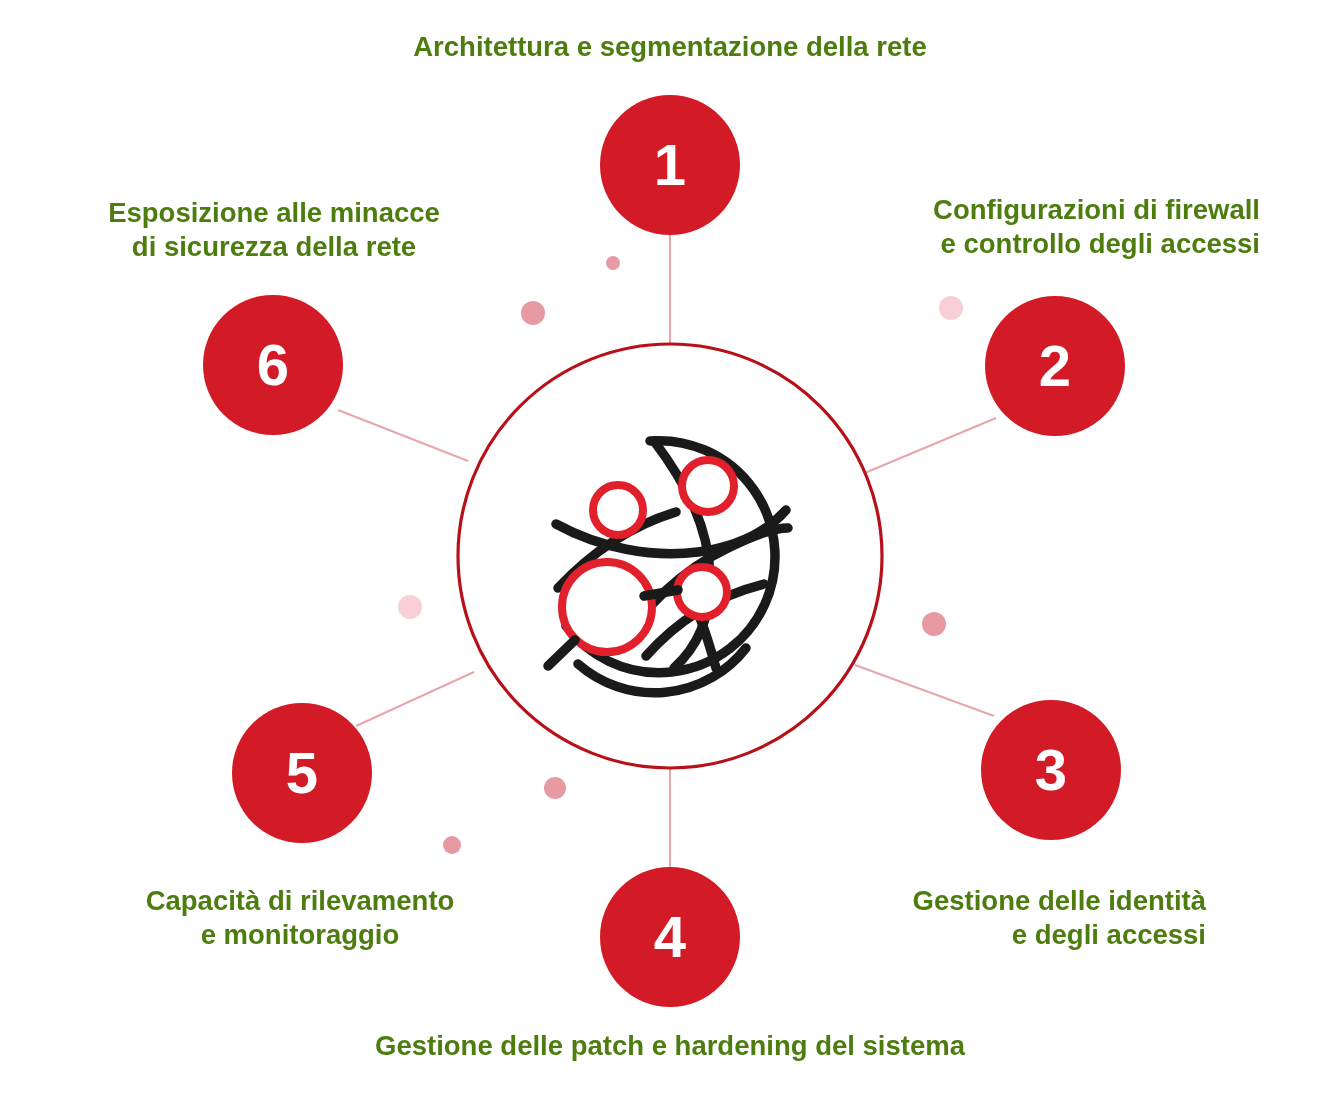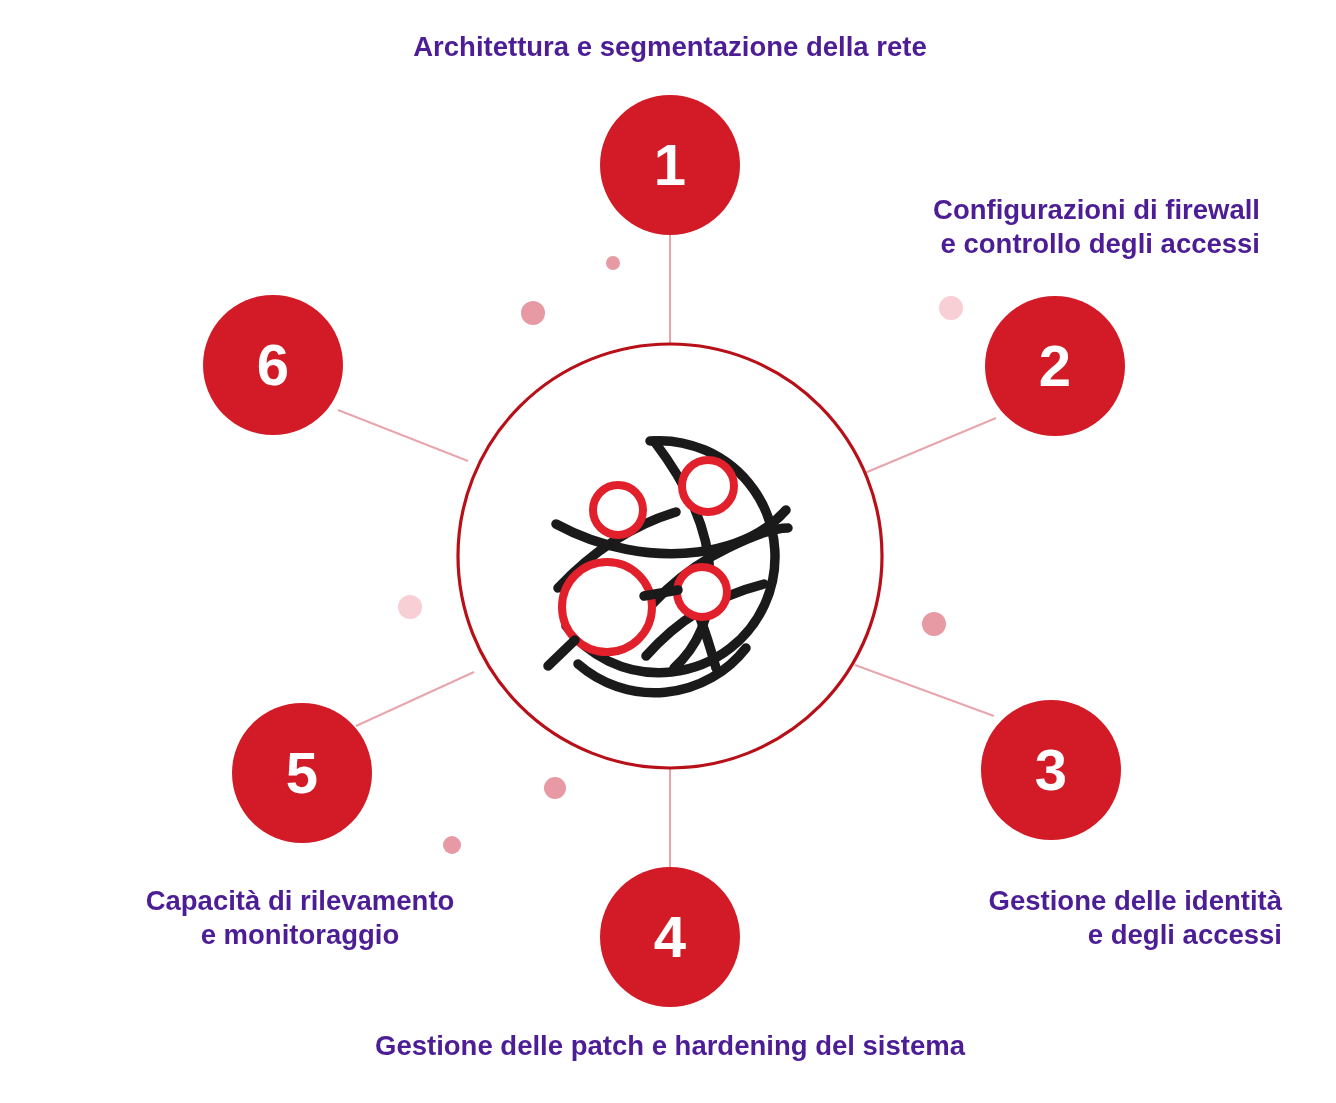--- a/index.html
+++ b/index.html
@@ -41,21 +41,21 @@
     color: #ffffff;
     font-size: 58px;
     font-weight: 700;
     line-height: 1;
     font-family: "Liberation Sans", sans-serif;
     letter-spacing: 0px;
     user-select: none;
   }
   .label {
     position: absolute;
-    color: #4c1d95;
+    color: #4d7c0f;
     font-size: 27.5px;
     font-weight: 700;
     line-height: 1.22;
     font-family: "Liberation Sans", sans-serif;
     z-index: 6;
     white-space: pre-line;
   }
   .lbl-center { text-align: center; }
   .lbl-left   { text-align: center; }
   .lbl-right  { text-align: right; }
@@ -65,21 +65,21 @@
   #node-2 { left: 1055px; top: 366px; }
   #node-3 { left: 1051px; top: 770px; }
   #node-4 { left: 670px; top: 937px; }
   #node-5 { left: 302px; top: 773px; }
   #node-6 { left: 273px; top: 365px; }
   .node { transform: translate(-50%, -50%); }
 
   
   #label-1 { left: 340px; top: 30px;  width: 660px; }
   #label-2 { left: 860px; top: 193px; width: 400px; }
-  #label-3 { left: 902px; top: 884px; width: 380px; }
+  #label-3 { left: 826px; top: 884px; width: 380px; }
   #label-4 { left: 320px; top: 1029px; width: 700px; }
   #label-5 { left: 100px; top: 884px; width: 400px; }
   #label-6 { left: 68px;  top: 196px; width: 412px; }
 
   .dot { position: absolute; border-radius: 50%; z-index: 2; }
 </style>
 </head>
 <body>
 
 <div id="stage">
@@ -152,14 +152,16 @@
   </div>
 
   <div class="label lbl-center" id="label-1">Architettura e segmentazione della rete</div>
   <div class="label lbl-right" id="label-2">Configurazioni di firewall
 e controllo degli accessi</div>
   <div class="label lbl-right" id="label-3">Gestione delle identità
 e degli accessi</div>
   <div class="label lbl-left" id="label-5">Capacità di rilevamento
 e monitoraggio</div>
   <div class="label lbl-center" id="label-4">Gestione delle patch e hardening del sistema</div>
+  <div class="label lbl-left" id="label-6">Esposizione alle minacce
+di sicurezza della rete</div>
 
 </div>
 
 </body></html>

